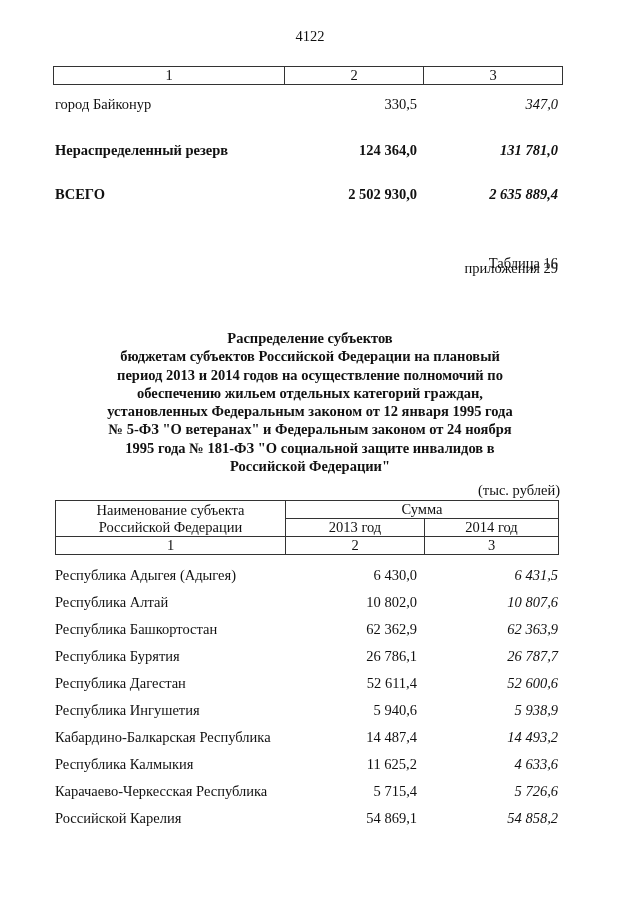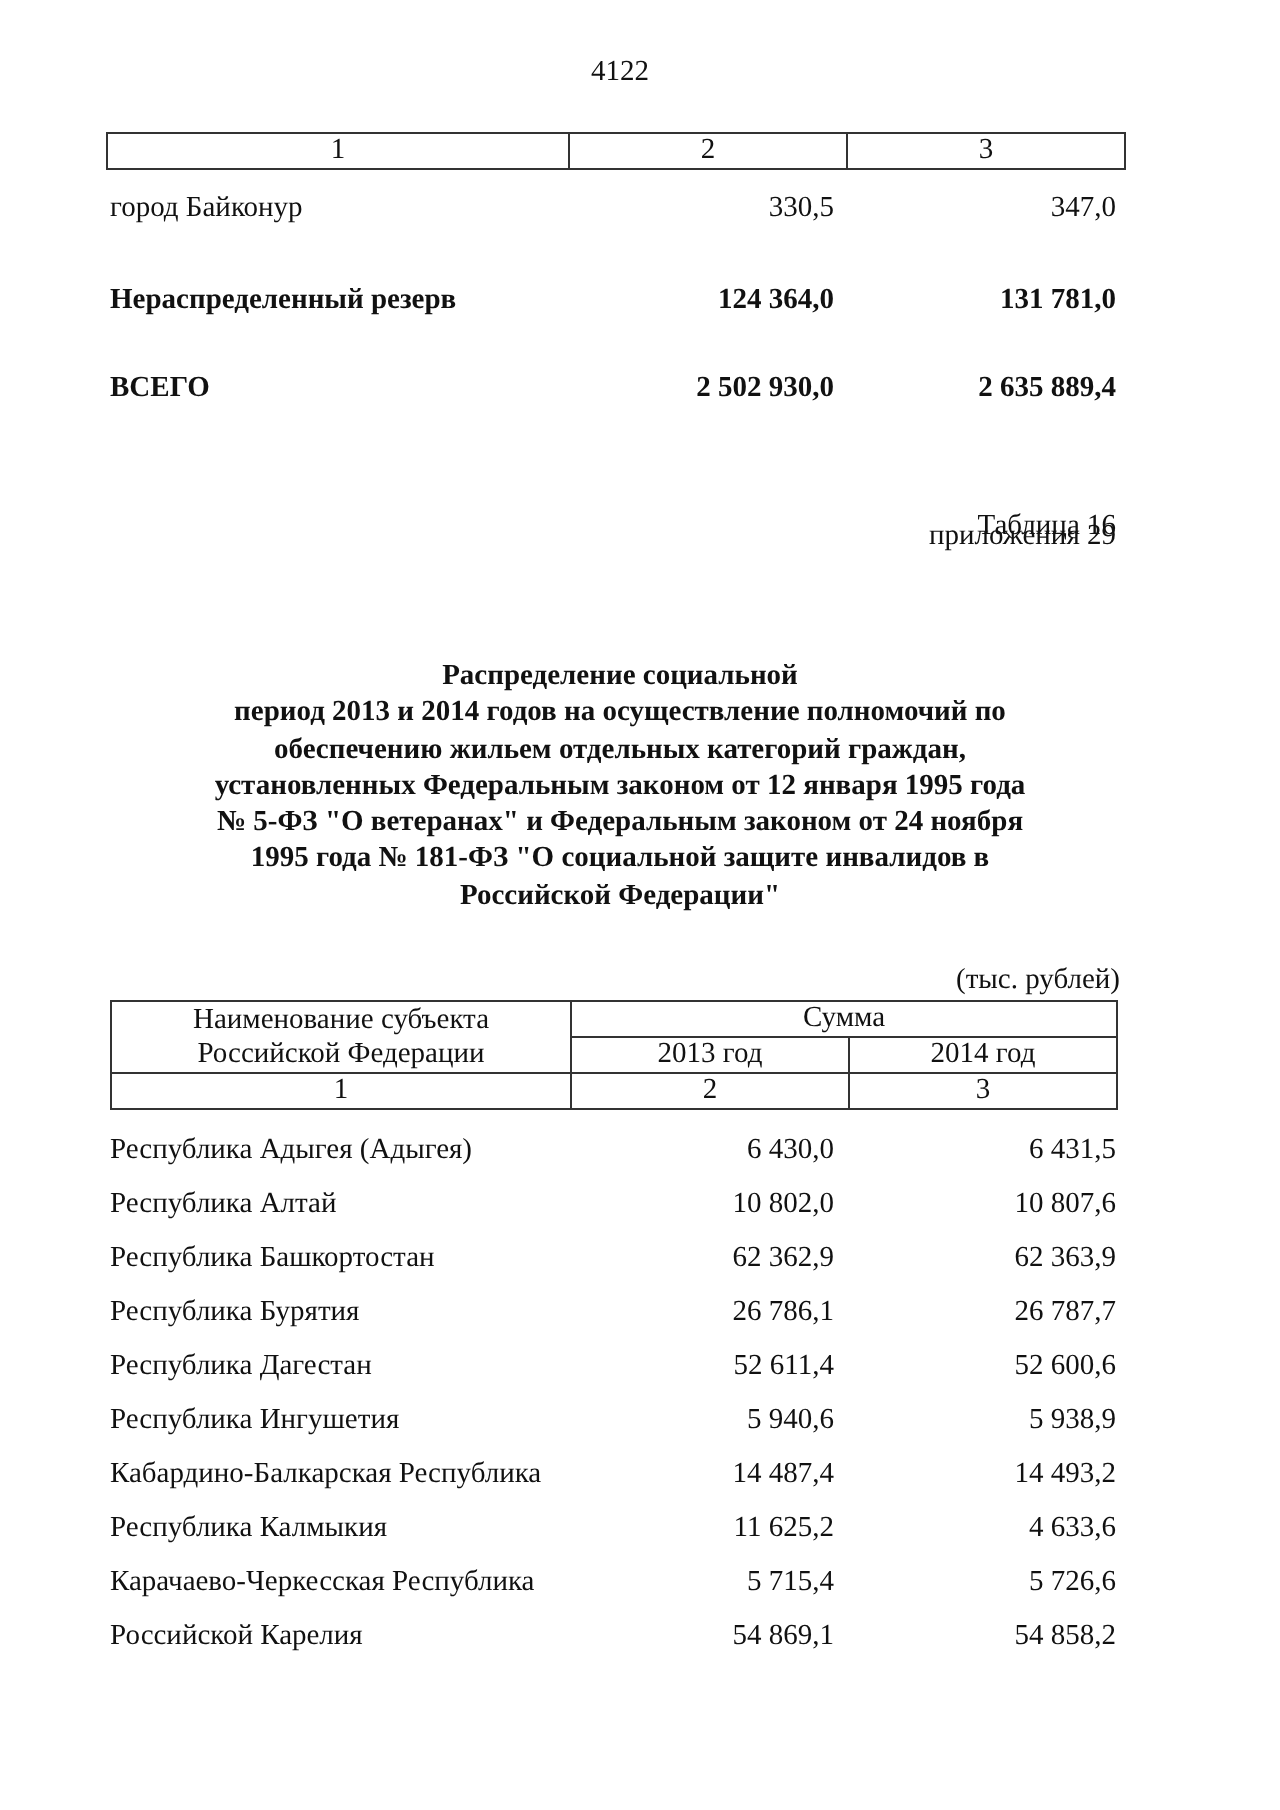--- a/index.html
+++ b/index.html
@@ -13,21 +13,21 @@
 
   table.grid { border-collapse: collapse; position: absolute; table-layout: fixed; }
   table.grid td { border: 1px solid #333; text-align: center; padding: 0; font-size: 14.5px; line-height: 17px; }
 
   .t1 { left: 53px; top: 66px; width: 509px; }
   .t1 col.c1 { width: 231px; } .t1 col.c2 { width: 139px; } .t1 col.c3 { width: 139px; }
 
   .row { position: absolute; left: 55px; width: 503px; height: 20px; font-size: 14.5px; }
   .row .name { position: absolute; left: 0; top: 0; white-space: nowrap; }
   .row .v1 { position: absolute; right: 141px; top: 0; text-align: right; white-space: nowrap; }
-  .row .v2 { position: absolute; right: 0; top: 0; text-align: right; white-space: nowrap; }
+  .row .v2 { position: absolute; right: 0; top: 0; text-align: right; white-space: nowrap; font-style: italic; }
   .bold { font-weight: bold; }
 
   .table-label { right: 82px; text-align: right; font-size: 14.5px; line-height: 19px; }
 
   .title { left: 100px; width: 420px; top: 329px; text-align: center; font-weight: bold; font-size: 14.5px; line-height: 18.3px; }
 
   .units { right: 80px; top: 482px; font-size: 14.5px; }
 
   .t2 { left: 55px; top: 500px; width: 503px; }
   .t2 col.c1 { width: 230px; } .t2 col.c2 { width: 139px; } .t2 col.c3 { width: 134px; }
@@ -66,21 +66,22 @@
 <div class="row bold" style="top:186px;">
   <span class="name">ВСЕГО</span>
   <span class="v1">2 502 930,0</span>
   <span class="v2">2 635 889,4</span>
 </div>
 
 <div class="abs table-label" style="top:254px;">Таблица 16</div>
 <div class="abs table-label" style="top:259px;">приложения 29</div>
 
 <div class="abs title">
-  <div>Распределение социальной</div>
+  <div>Распределение субъектов</div>
+  <div>бюджетам субъектов Российской Федерации на плановый</div>
   <div>период 2013 и 2014 годов на осуществление полномочий по</div>
   <div>обеспечению жильем отдельных категорий граждан,</div>
   <div>установленных Федеральным законом от 12 января 1995 года</div>
   <div>№ 5-ФЗ "О ветеранах" и Федеральным законом от 24 ноября</div>
   <div>1995 года  № 181-ФЗ "О социальной защите инвалидов в</div>
   <div>Российской Федерации"</div>
 </div>
 
 <div class="abs units">(тыс. рублей)</div>
 

